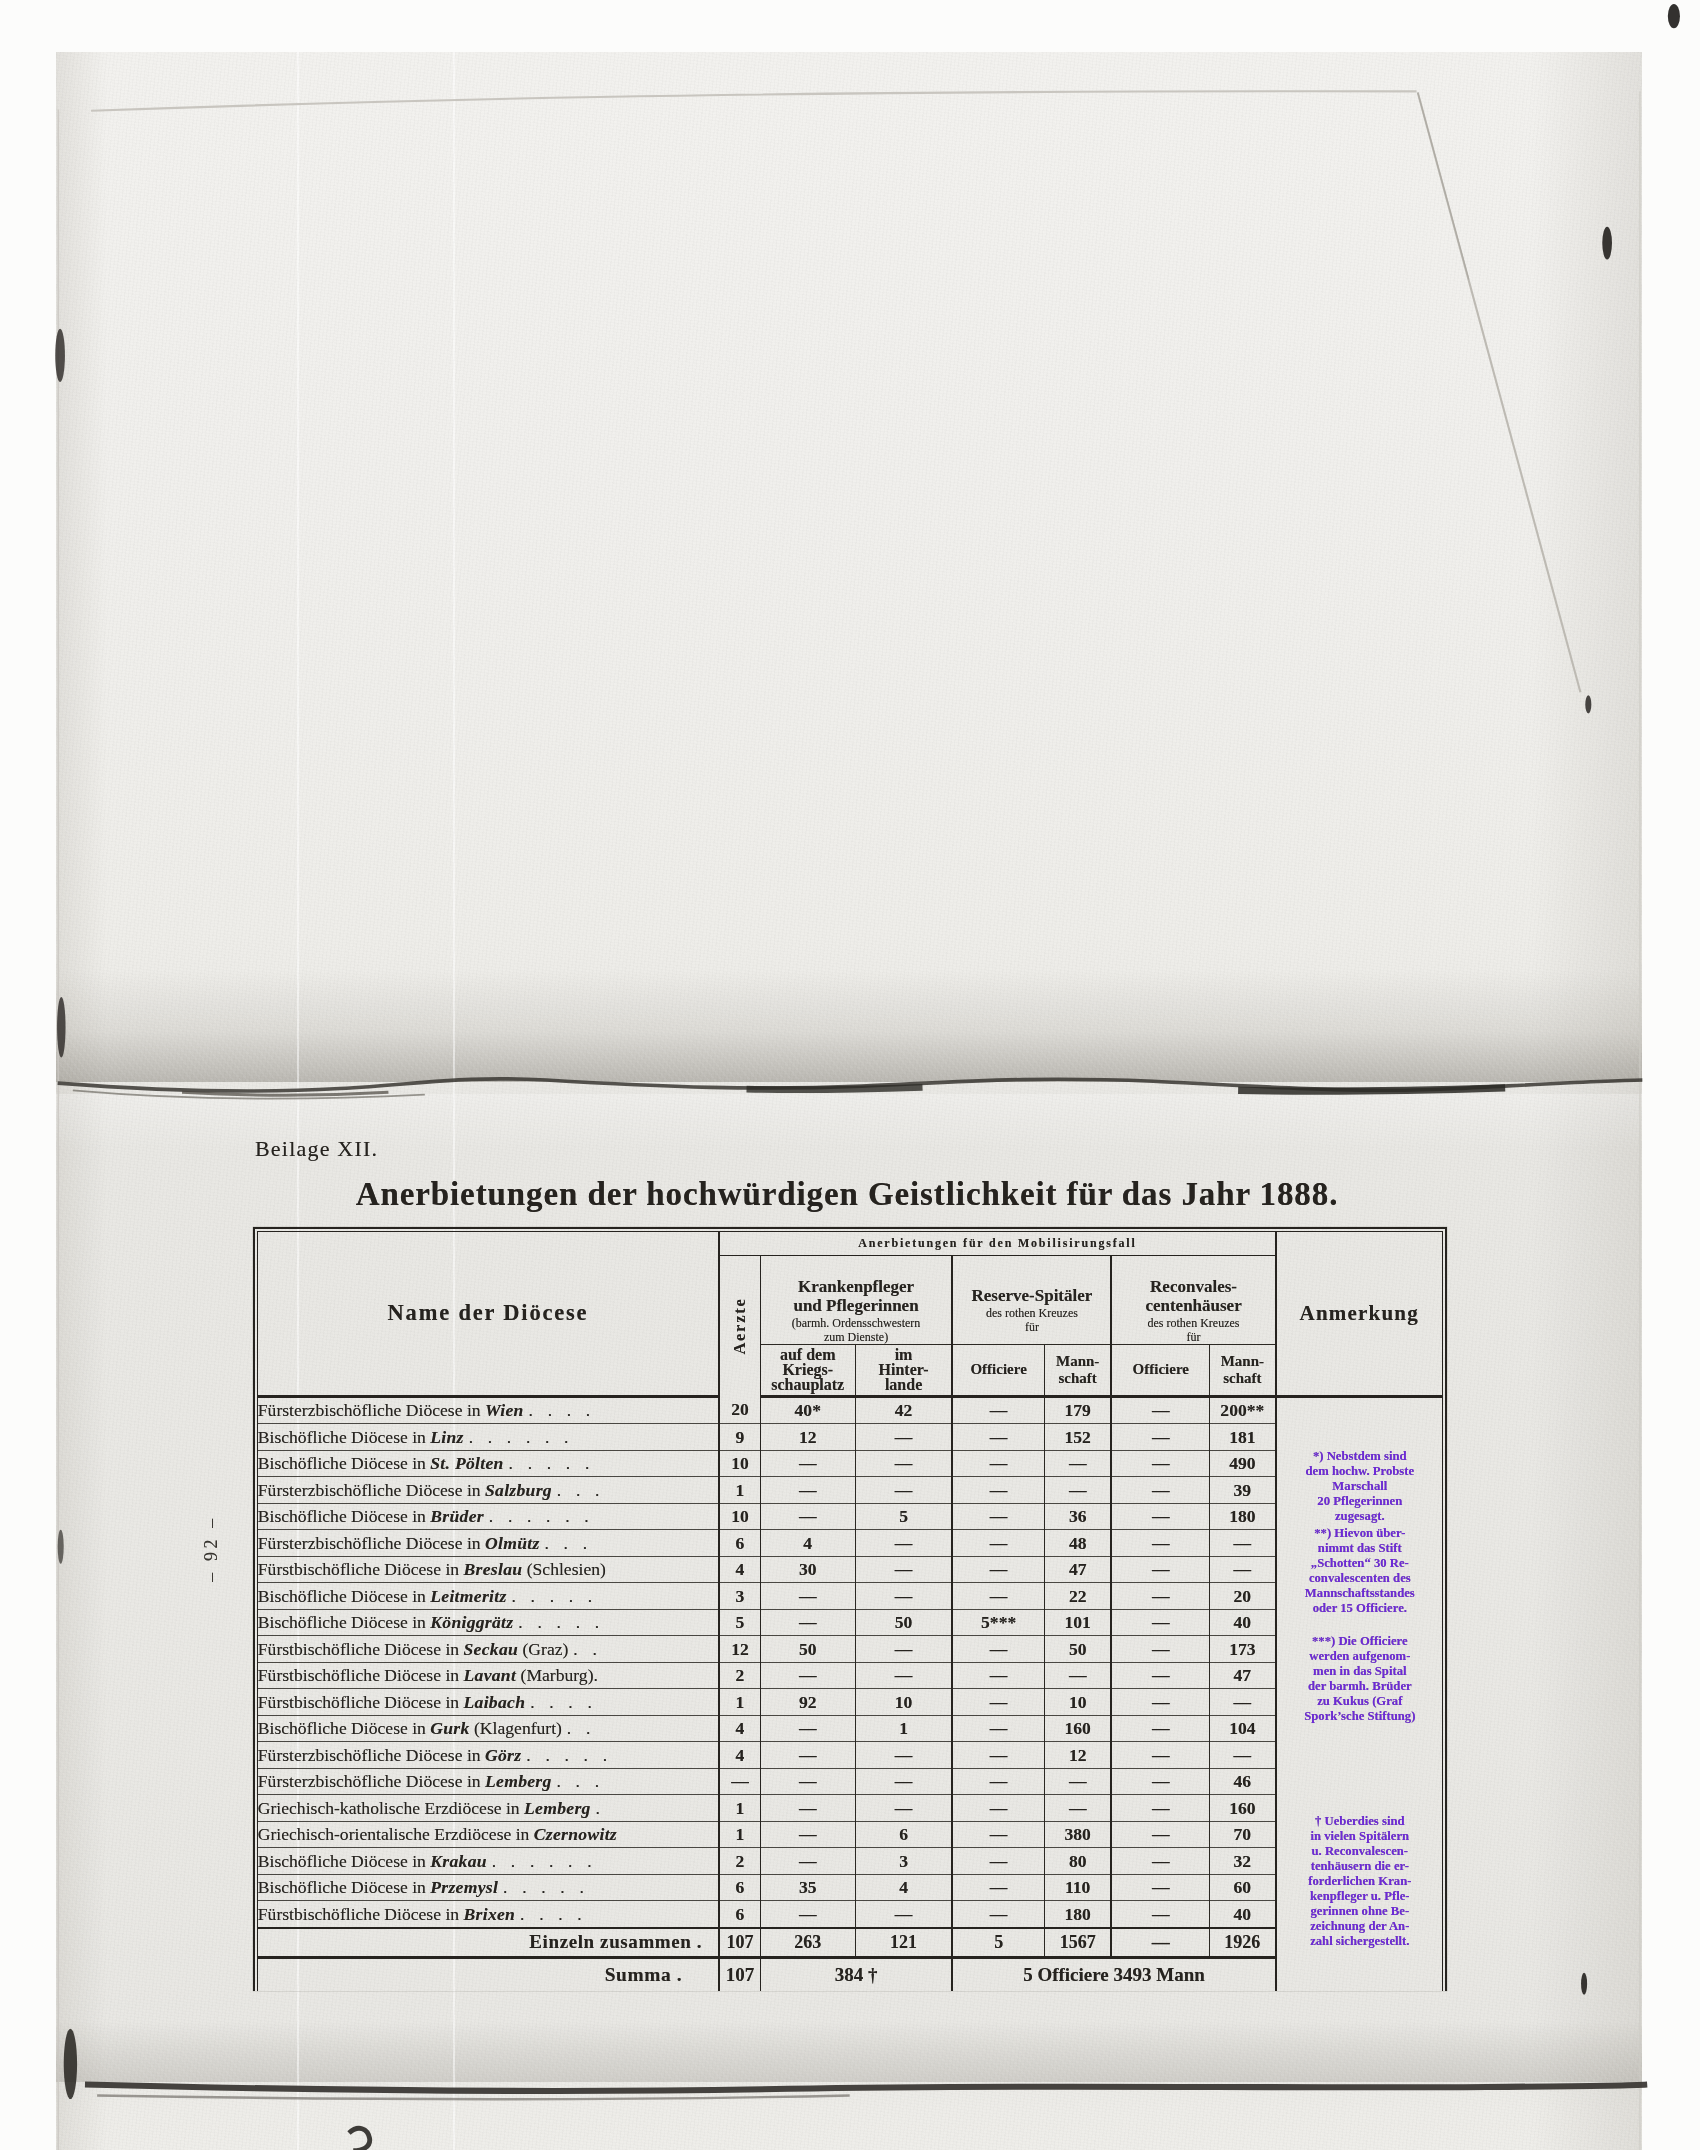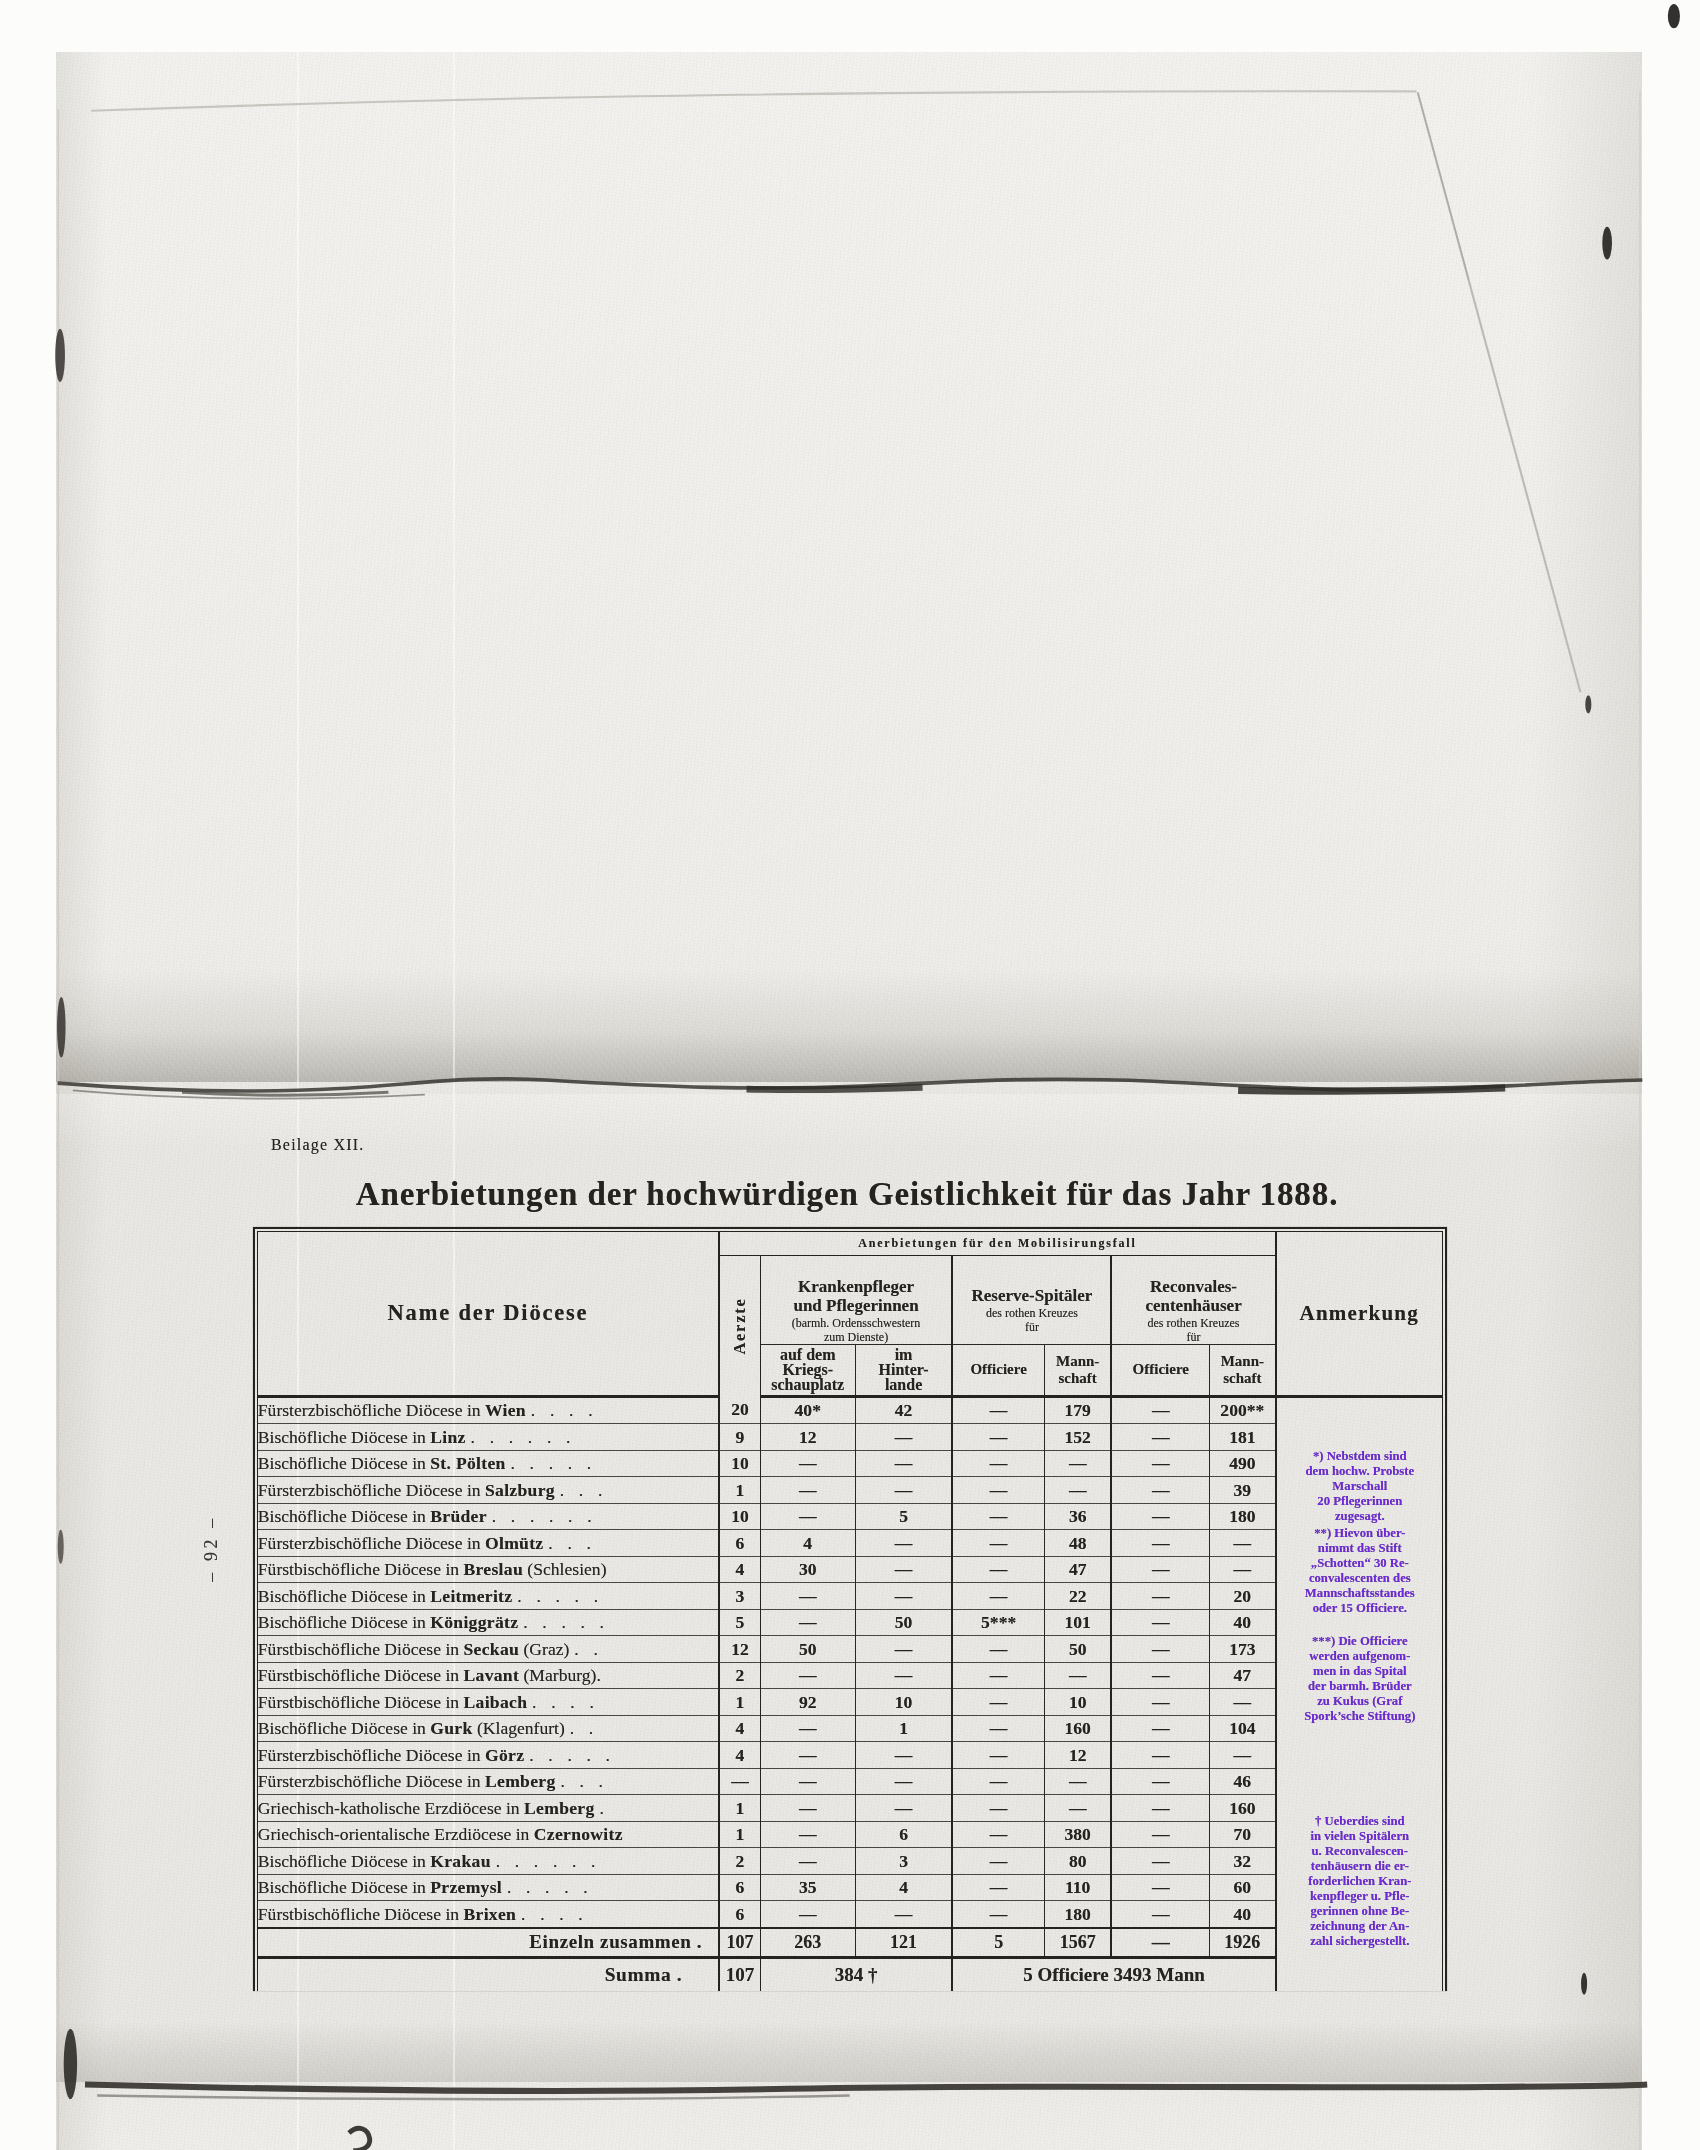--- a/index.html
+++ b/index.html
@@ -33,23 +33,22 @@
   }
   .shade-fold-bottom{
     position:absolute;left:56px;top:2021px;width:1586px;height:61px;pointer-events:none;
     background:linear-gradient(180deg, rgba(120,115,105,0), rgba(110,105,95,.22));
   }
   .streak{position:absolute;top:52px;height:2098px;width:1.8px;background:rgba(255,255,255,.5);pointer-events:none;}
   svg.marks{position:absolute;left:0;top:0;pointer-events:none;}
 
   
   .beilage{
-    position:absolute;left:255px;top:1136px;font-size:16px;letter-spacing:1.2px;
+    position:absolute;left:255px;top:1136px;font-size:22px;letter-spacing:1.2px;
     text-shadow:0 0 0.6px rgba(32,30,27,.45);
-    margin-left:16px;
   }
   .doc-title{
     position:absolute;left:255px;top:1176px;width:1184px;text-align:center;
     font-size:33px;font-weight:700;letter-spacing:0.9px;white-space:nowrap;
     text-shadow:0 0 0.6px rgba(32,30,27,.6);
   }
   .page-num{
     position:absolute;left:163px;top:1475px;width:97px;height:146px;
     display:flex;align-items:center;justify-content:center;
   }
@@ -107,21 +106,21 @@
   td.c-aerzte.vert span{
     position:absolute;left:50%;top:50%;transform:translate(-50%,-50%) rotate(-90deg);
     font-weight:700;font-size:16.4px;letter-spacing:1.8px;white-space:nowrap;
   }
 
   
   tr.datarow td{height:25.5px;border-bottom:1.2px solid rgba(38,35,31,.82);}
   tr.datarow td.c-anm{border-bottom:none;}
   tr.datarow.last td{border-bottom:2.7px solid #26231f;}
   td.body-name{padding-left:9.7px;font-size:17.6px;white-space:nowrap;}
-  td.body-name b{font-weight:700;letter-spacing:0.3px;}
+  td.body-name b{font-weight:700;letter-spacing:0.3px;font-style:italic;}
   span.dots{word-spacing:10.3px;margin-left:4.9px;}
   td.val{text-align:center;font-weight:700;font-size:17.6px;}
 
   
   tr.einzeln td{height:27px;border-bottom:3.6px solid #26231f;font-weight:700;}
   tr.einzeln td.lab{text-align:right;padding-right:16px;font-size:19px;letter-spacing:0.6px;}
   tr.einzeln td.val{font-size:18px;}
   tr.summa td{height:32px;border-bottom:none;font-weight:700;}
   tr.summa td.lab{text-align:right;padding-right:36px;font-size:19.4px;letter-spacing:0.6px;}
   tr.summa td.val{font-size:19px;}

